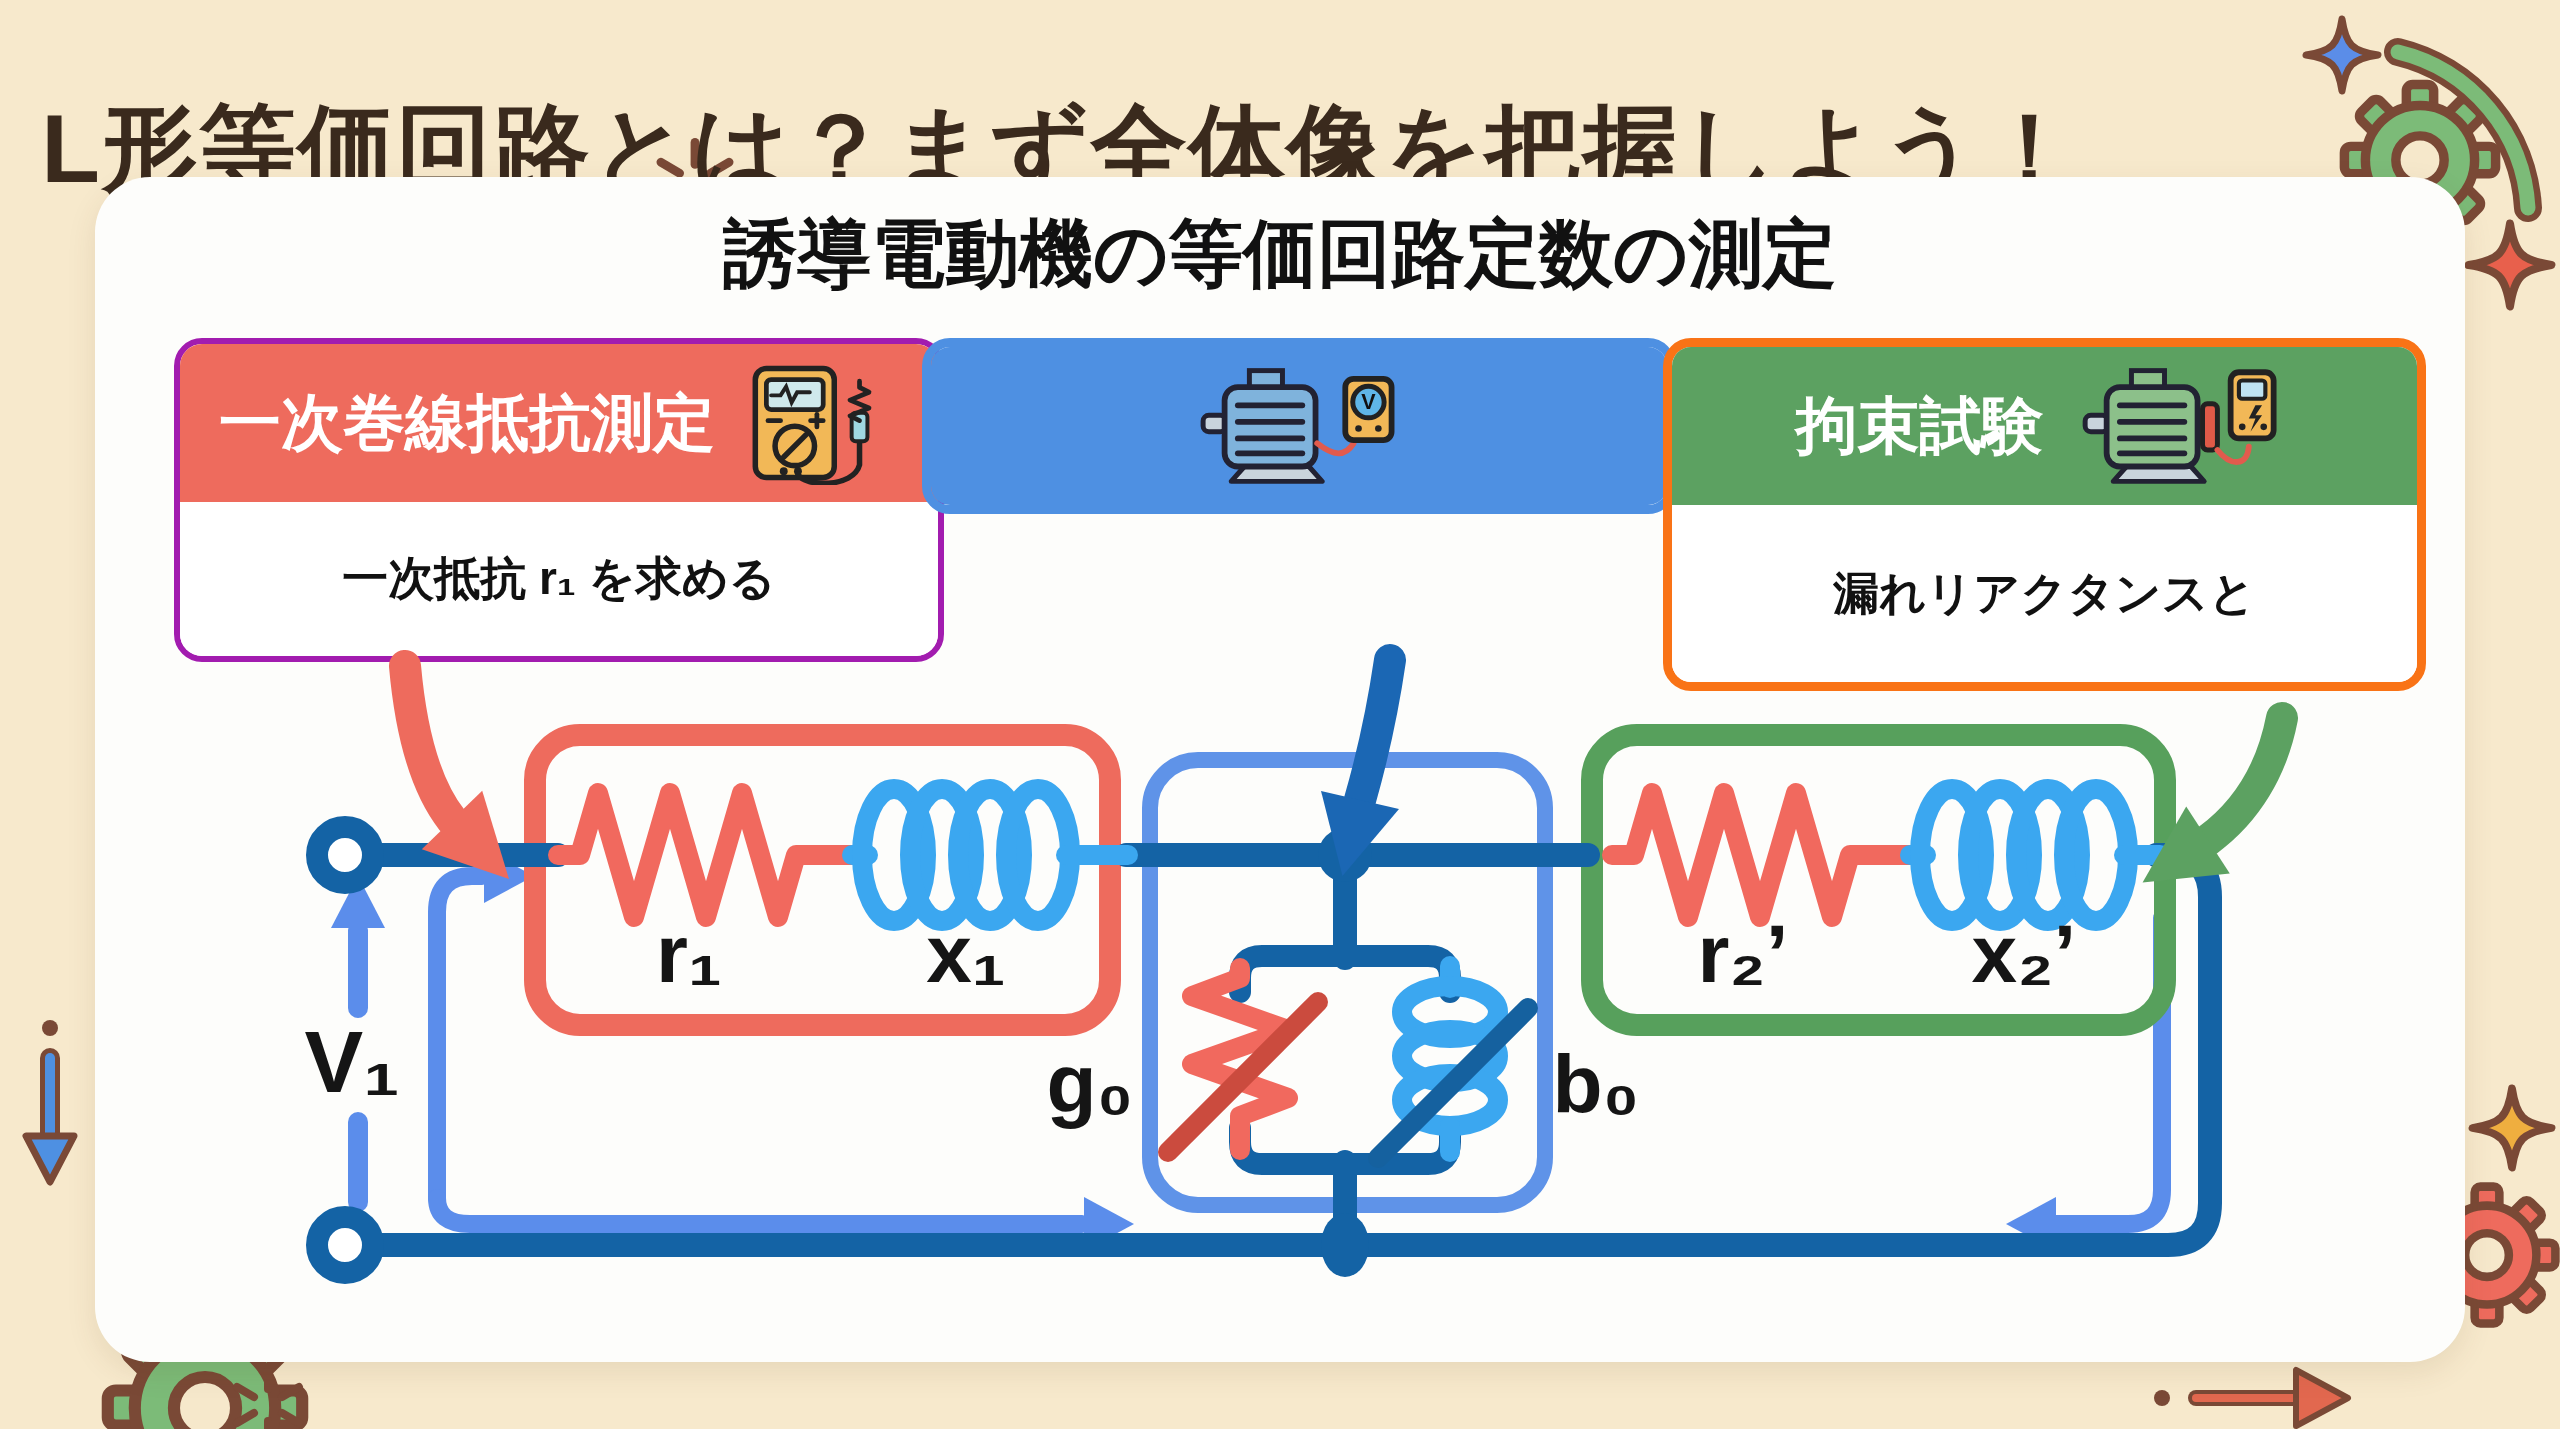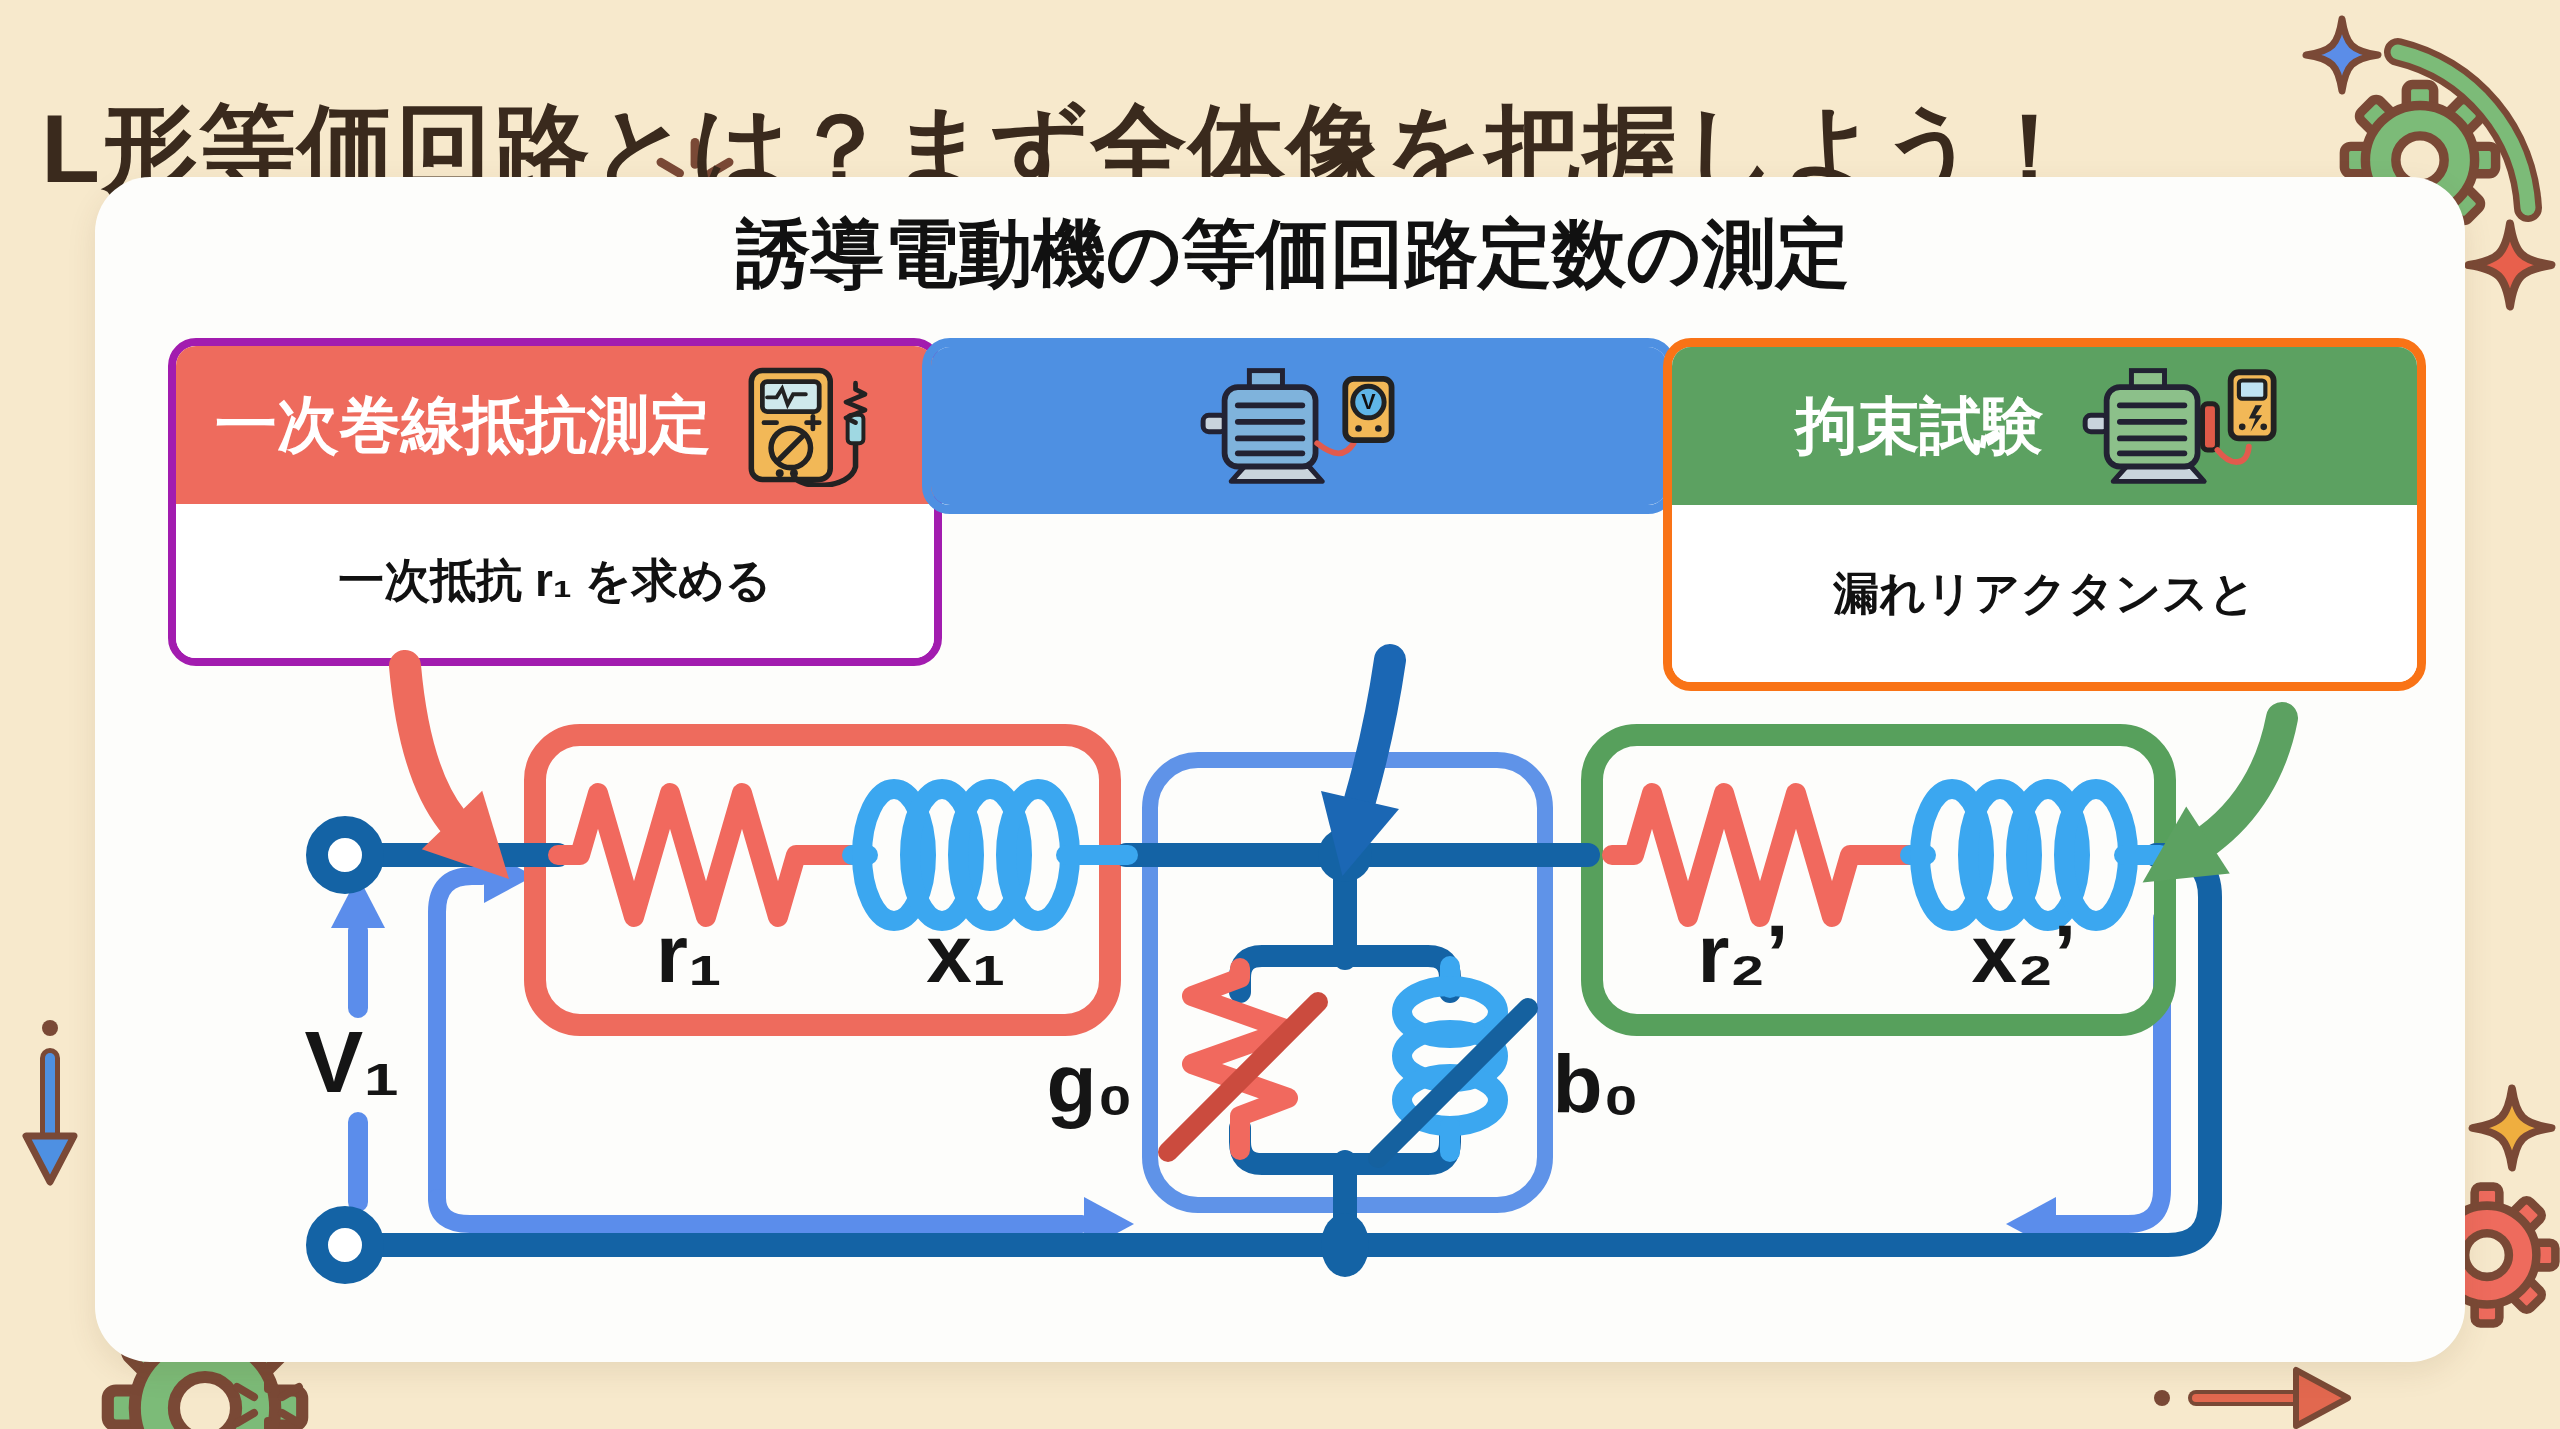--- a/index.html
+++ b/index.html
@@ -4,23 +4,23 @@
 <style>
   html,body{margin:0;padding:0;width:2560px;height:1429px;overflow:hidden;}
   .stage{position:absolute;inset:0;width:2560px;height:1429px;background:#F7E9CC;
          font-family:"Liberation Sans","DejaVu Sans",sans-serif;}
   .bg-deco{position:absolute;inset:0;width:2560px;height:1429px;}
   .page-title{position:absolute;top:22px;left:0;width:2121px;text-align:center;
               font-size:96px;font-weight:800;color:#3A2A1D;letter-spacing:2px;}
   .card{position:absolute;left:95px;top:177px;width:2370px;height:1185px;background:#FDFDFB;
         border-radius:55px;box-shadow:0 10px 30px rgba(90,60,20,.10);}
   .card-title{position:absolute;top:28px;left:0;width:100%;text-align:center;
-              font-size:74px;font-weight:800;color:#111;padding-left:13px;}
+              font-size:74px;font-weight:800;color:#111;}
   .column{position:absolute;border-radius:28px;overflow:hidden;background:#FFFFFF;}
-  .col-red  {left:168px; top:338px;width:758px;border:8px solid #a21caf;}
+  .col-red  {left:174px; top:338px;width:758px;border:6px solid #a21caf;}
   .col-blue {left:922px; top:338px;width:736px;border:9px solid #4E90E2;}
   .col-green{left:1663px;top:338px;width:745px;border:9px solid #f97316;}
   .col-header{height:158px;display:flex;align-items:center;justify-content:center;gap:34px;}
   .col-red   .col-header{background:#EE6B5D;}
   .col-blue  .col-header{background:#4E90E2;}
   .col-green .col-header{background:#5CA161;}
   .col-header-label{font-size:62px;font-weight:800;color:#FFFFFF;white-space:nowrap;}
   .col-body{display:flex;flex-direction:column;justify-content:center;
             text-align:center;font-size:46px;font-weight:800;color:#111;background:#FFFFFF;}
   .col-red .col-body,.col-blue .col-body{height:154px;}

